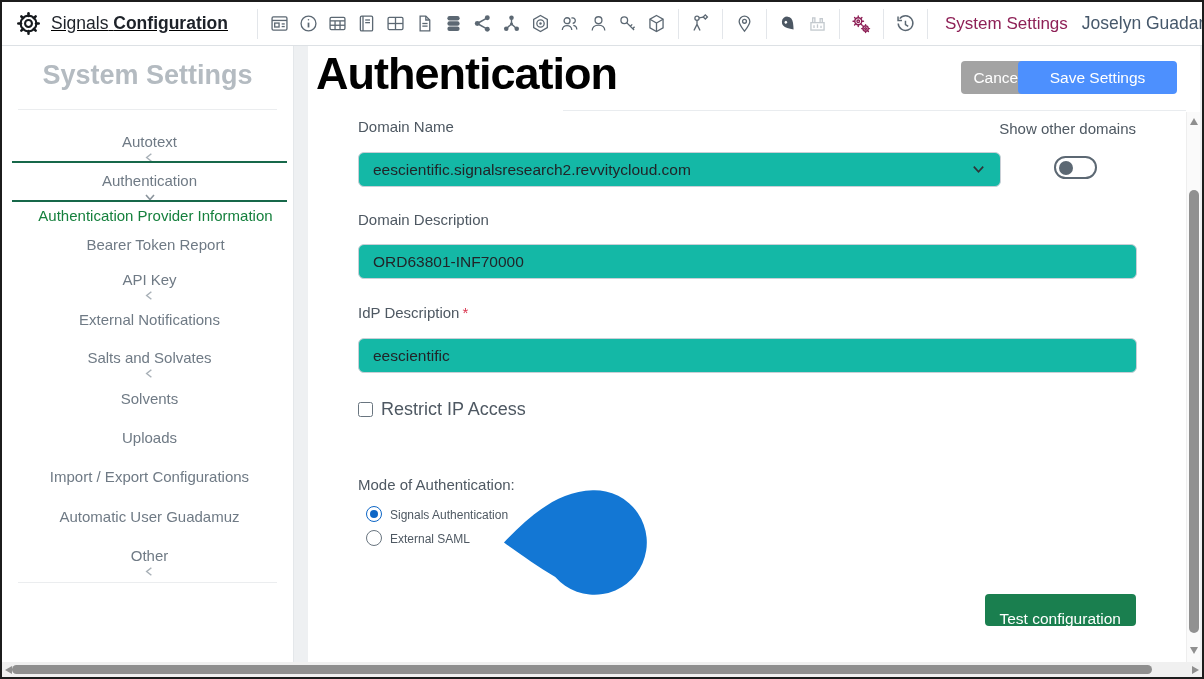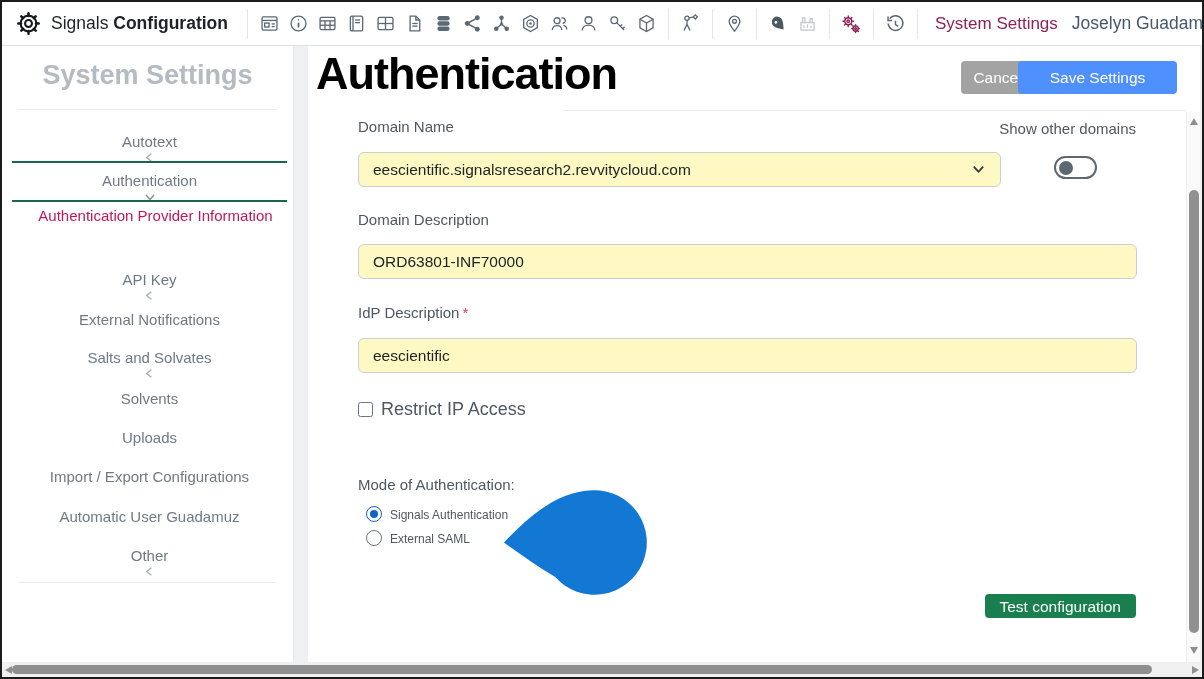--- a/index.html
+++ b/index.html
@@ -3,61 +3,61 @@
 <meta charset="utf-8">
 <style>
   * { margin:0; padding:0; box-sizing:border-box; }
   body { background:#fff; font-family:"Liberation Sans", sans-serif; }
   .window { position:relative; width:1204px; height:679px; border:2px solid #1c1c1c;
             background:#eef0f2; overflow:hidden; }
 
   
   .topbar { position:absolute; left:0; top:0; width:1200px; height:44px; background:#fff;
             border-bottom:1px solid #dde1e5; display:flex; align-items:center; padding:0 8px 0 12px; }
-  .brand { display:flex; align-items:center; gap:8px; margin-right:12px; }
+  .brand { display:flex; align-items:center; gap:8px; margin-right:22px;text-decoration:underline; }
   .brand-text { font-size:17.5px; color:#1d2229; white-space:nowrap; }
   .brand-text b { font-weight:bold; }
   .tb-sep { width:1px; height:30px; background:#e3e6ea; margin:0 7px; flex:none; }
   .tb-icon { width:25px; height:25px; display:flex; align-items:center; justify-content:center;
              margin:0 2px; flex:none; cursor:pointer; }
   .tb-right { margin-left:auto; display:flex; align-items:center; }
   .nav-settings { font-size:17px; color:#8e2157; margin:0 14px 0 10px; white-space:nowrap; cursor:pointer; }
   .user-menu { display:flex; align-items:center; font-size:17.5px; color:#46586b; white-space:nowrap;
                cursor:pointer; margin-right:10px; }
 
   
   .sidebar { position:absolute; left:0; top:44px; width:292px; height:616px; background:#fff;
              border-right:1px solid #e4e7ea; }
   .sb-title { position:absolute; top:14px; left:0; width:100%; text-align:center;
               font-size:27px; font-weight:bold; color:#b4bbc1; }
   .sb-title-divider { position:absolute; top:63px; left:16px; right:16px; height:1px; background:#ebedef; }
   .sb-item { position:absolute; left:18px; right:14px; height:22px; font-size:15px; color:#6f7a85;
              display:flex; align-items:center; cursor:pointer;flex-direction:column; }
   .sb-item .lbl { flex:1; }
   .sb-sub { left:30px; }
-  .sb-sub.active { color:#be185d; }
+  .sb-sub.active { color:#15803d; }
   .sb-green-line { position:absolute; left:10px; right:6px; height:2px; background:#17684a; }
   .sb-bottom-divider { position:absolute; top:536px; left:16px; right:16px; height:1px; background:#ebedef; }
   .chev { flex:none; }
 
   
   .content { position:absolute; left:306px; top:44px; width:892px; height:616px; background:#fff; }
   .page-title { position:absolute; left:8px; top:2px; font-size:45px; font-weight:bold;
                 letter-spacing:-1px; color:#000; background:#fff; padding-right:14px; z-index:2; }
   .hdr-divider { position:absolute; top:64px; left:255px; right:14px; height:1px; background:#e9ecef; }
   .btn { border:none; border-radius:4px; color:#fff; font-size:15.5px; font-family:inherit;
          cursor:pointer; }
   .btn-cancel { position:absolute; top:15px; right:166px; width:73px; height:33px; background:#a3a3a3; }
   .btn-save   { position:absolute; top:15px; right:23px;  width:159px; height:33px; background:#4d90fe; }
-  .btn-test   { position:absolute; top:548px; right:64px; height:24px; padding:4px 15px; background:#1a7f4f; }
+  .btn-test   { position:absolute; top:548px; right:64px; height:24px; padding:16px 15px; background:#1a7f4f; }
 
   .fld-label { position:absolute; left:50px; font-size:15px; color:#4e5862; }
   .req { color:#d9364f; margin-left:3px; }
   .tbox { position:absolute; left:50px; height:35px; border:1px solid #c9cfd6; border-radius:6px;
-          background:#fef9c3; font-size:15.5px; color:#212529; font-family:inherit; padding:0 14px; }
+          background:#14b8a6; font-size:15.5px; color:#212529; font-family:inherit; padding:0 14px; }
   .select { width:643px; top:106px; display:flex; align-items:center; justify-content:space-between;
             cursor:pointer; }
   .input1 { width:779px; top:198px; }
   .input2 { width:779px; top:292px; }
 
   .show-dom-label { position:absolute; right:64px; top:74px; font-size:15px; color:#4e5862; }
   .toggle { position:absolute; right:103px; top:110px; width:43px; height:23px; border:2px solid #5c6873;
             border-radius:12px; background:#fff; cursor:pointer; }
   .toggle .knob { position:absolute; left:3px; top:2.5px; width:14px; height:14px; border-radius:50%;
                   background:#5c6873; }
@@ -348,20 +348,23 @@
         <svg width="16" height="16" viewBox="0 0 16 16" fill="none" stroke="#8a949c" stroke-width="1.6">
             <polyline points="4,6 8,10.5 12,6"></polyline>
           </svg>
       </span>
     </div>
     <div class="sb-green-line" style="top:154px"></div>
 
     <div class="sb-item sb-sub active" style="top:161px">
       <span class="lbl">Authentication Provider Information</span>
     </div>
+    <div class="sb-item sb-sub" style="top:190px">
+      <span class="lbl">Bearer Token Report</span>
+    </div>
 
     <div class="sb-item" style="top:225px">
       <span class="lbl">API Key</span>
       <span class="chev">
         <svg width="15" height="15" viewBox="0 0 16 16" fill="none" stroke="#a9b1b8" stroke-width="1.6">
             <polyline points="10,4 5,8 10,12"></polyline>
           </svg>
       </span>
     </div>
     <div class="sb-item" style="top:265px">

